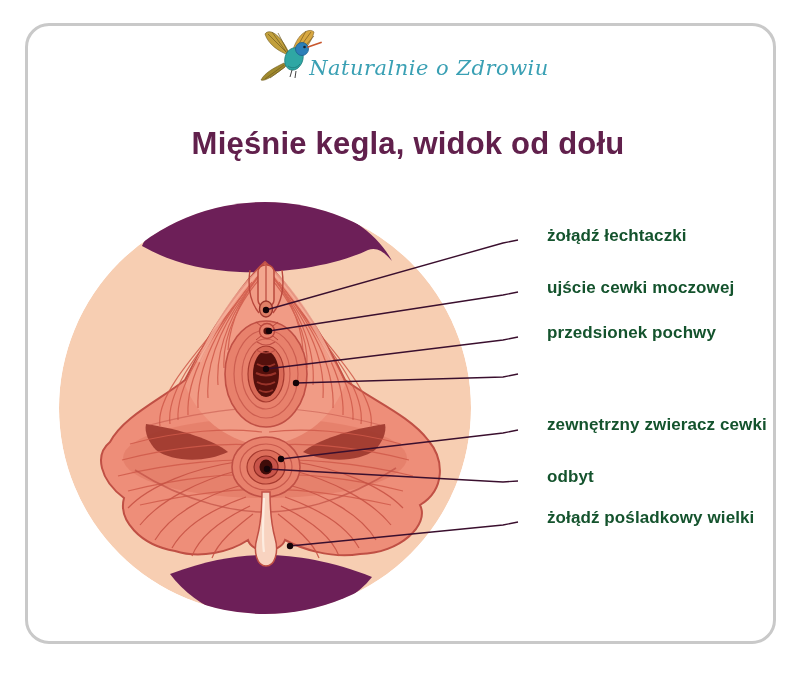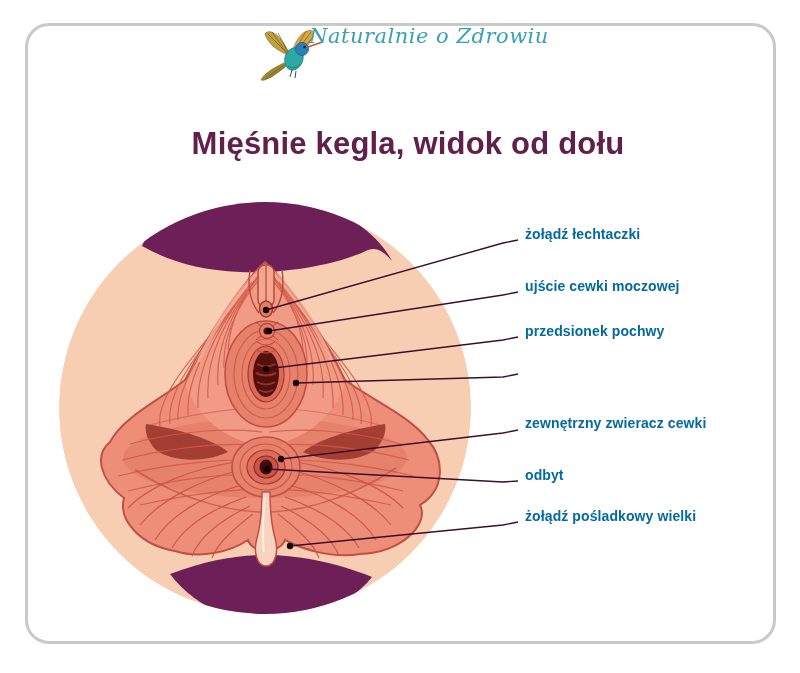--- a/index.html
+++ b/index.html
@@ -13,21 +13,21 @@
   .frame{
     position:absolute;
     left:25px;top:23px;right:24px;bottom:29px;
     border:3px solid #c9c9c9;
     border-radius:24px;
     pointer-events:none;
   }
   .logo{
     position:absolute;
     top:24px;left:0;width:800px;
-    display:flex;align-items:flex-start;justify-content:center;
+    display:flex;align-items:flex-end;justify-content:center;
     height:62px;
   }
   .logo .bird{width:72px;height:62px;flex:0 0 auto;}
   .logo .brand-text{
     font-family:"DejaVu Serif", serif;
     font-style:italic;
     font-size:21px;
     color:#3aa0b4;
     margin-left:-14px;
     padding-bottom:6px;
@@ -39,24 +39,24 @@
     text-align:center;
     font-size:31px;
     font-weight:700;
     color:#61204c;
     letter-spacing:0.2px;
     margin:8px;
   }
   .diagram-svg{position:absolute;left:0;top:0;width:800px;height:673px;}
   .anat-label{
     position:absolute;
-    left:525px;
-    font-size:14px;
+    left:547px;
+    font-size:17px;
     font-weight:700;
-    color:#0369a1;
+    color:#14532d;
     white-space:nowrap;
     letter-spacing:0.1px;
   }
 </style>
 </head>
 <body>
 
 <div class="card">
 
   <div class="frame"></div>

